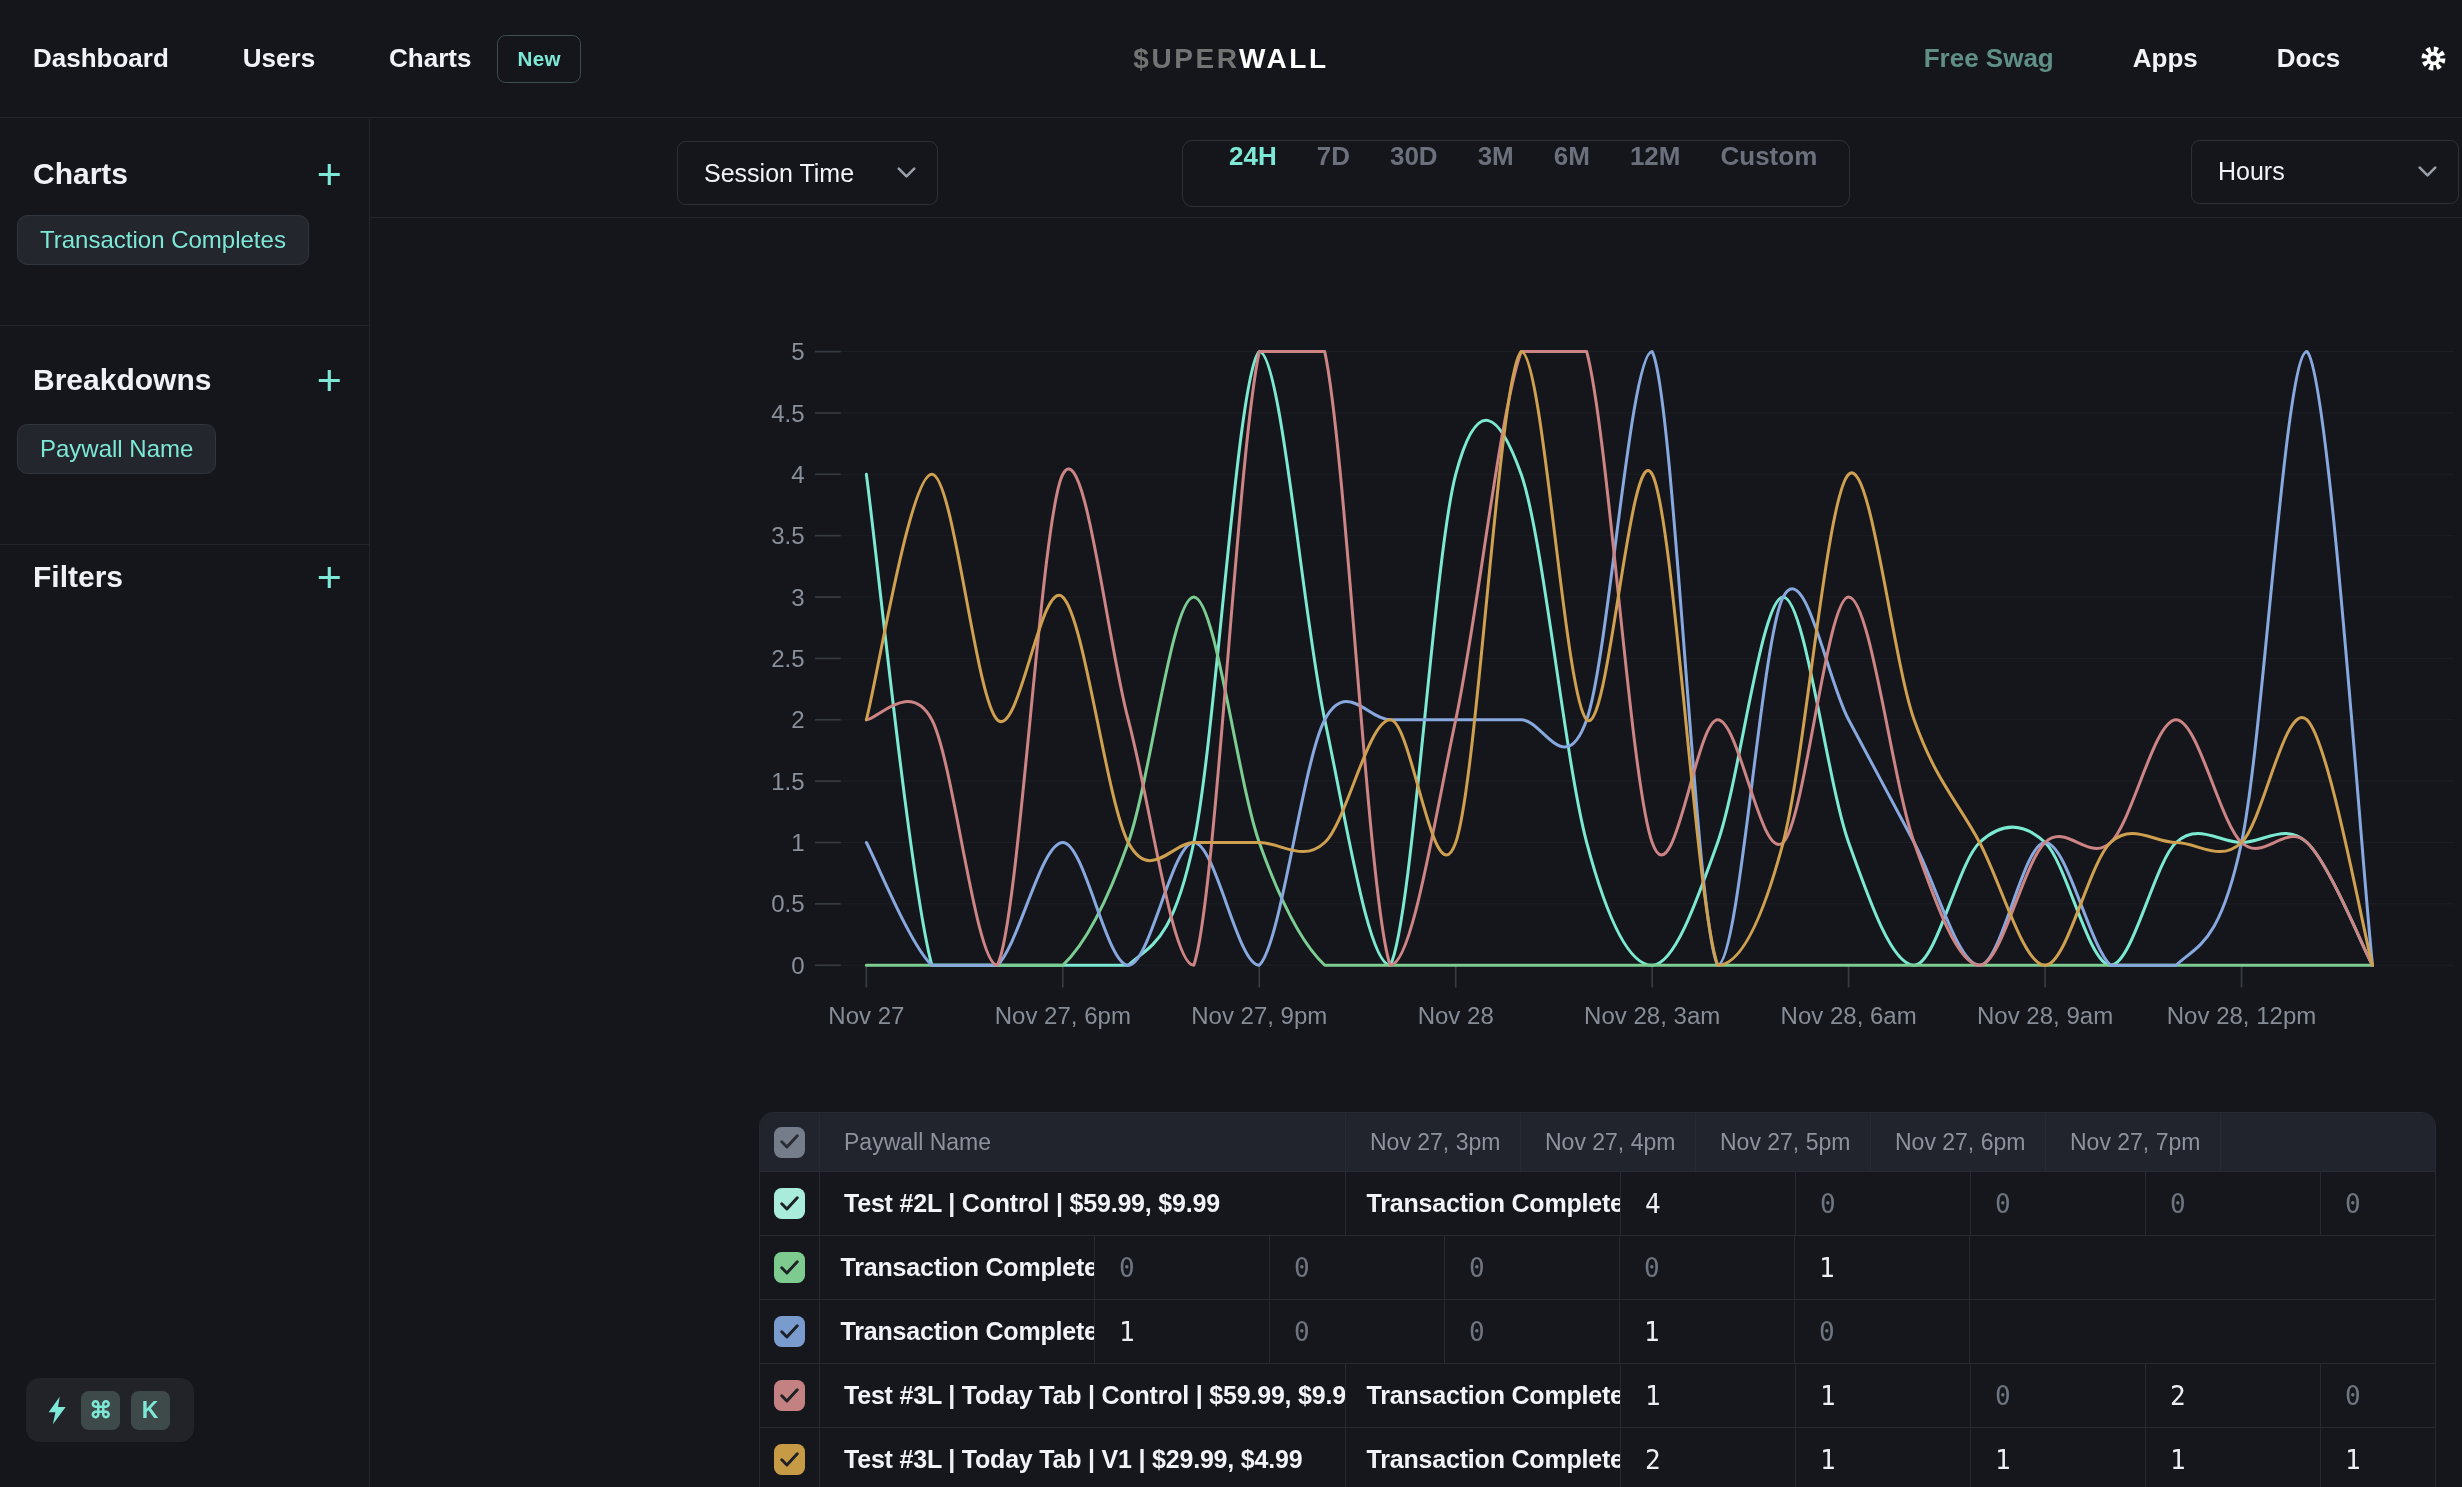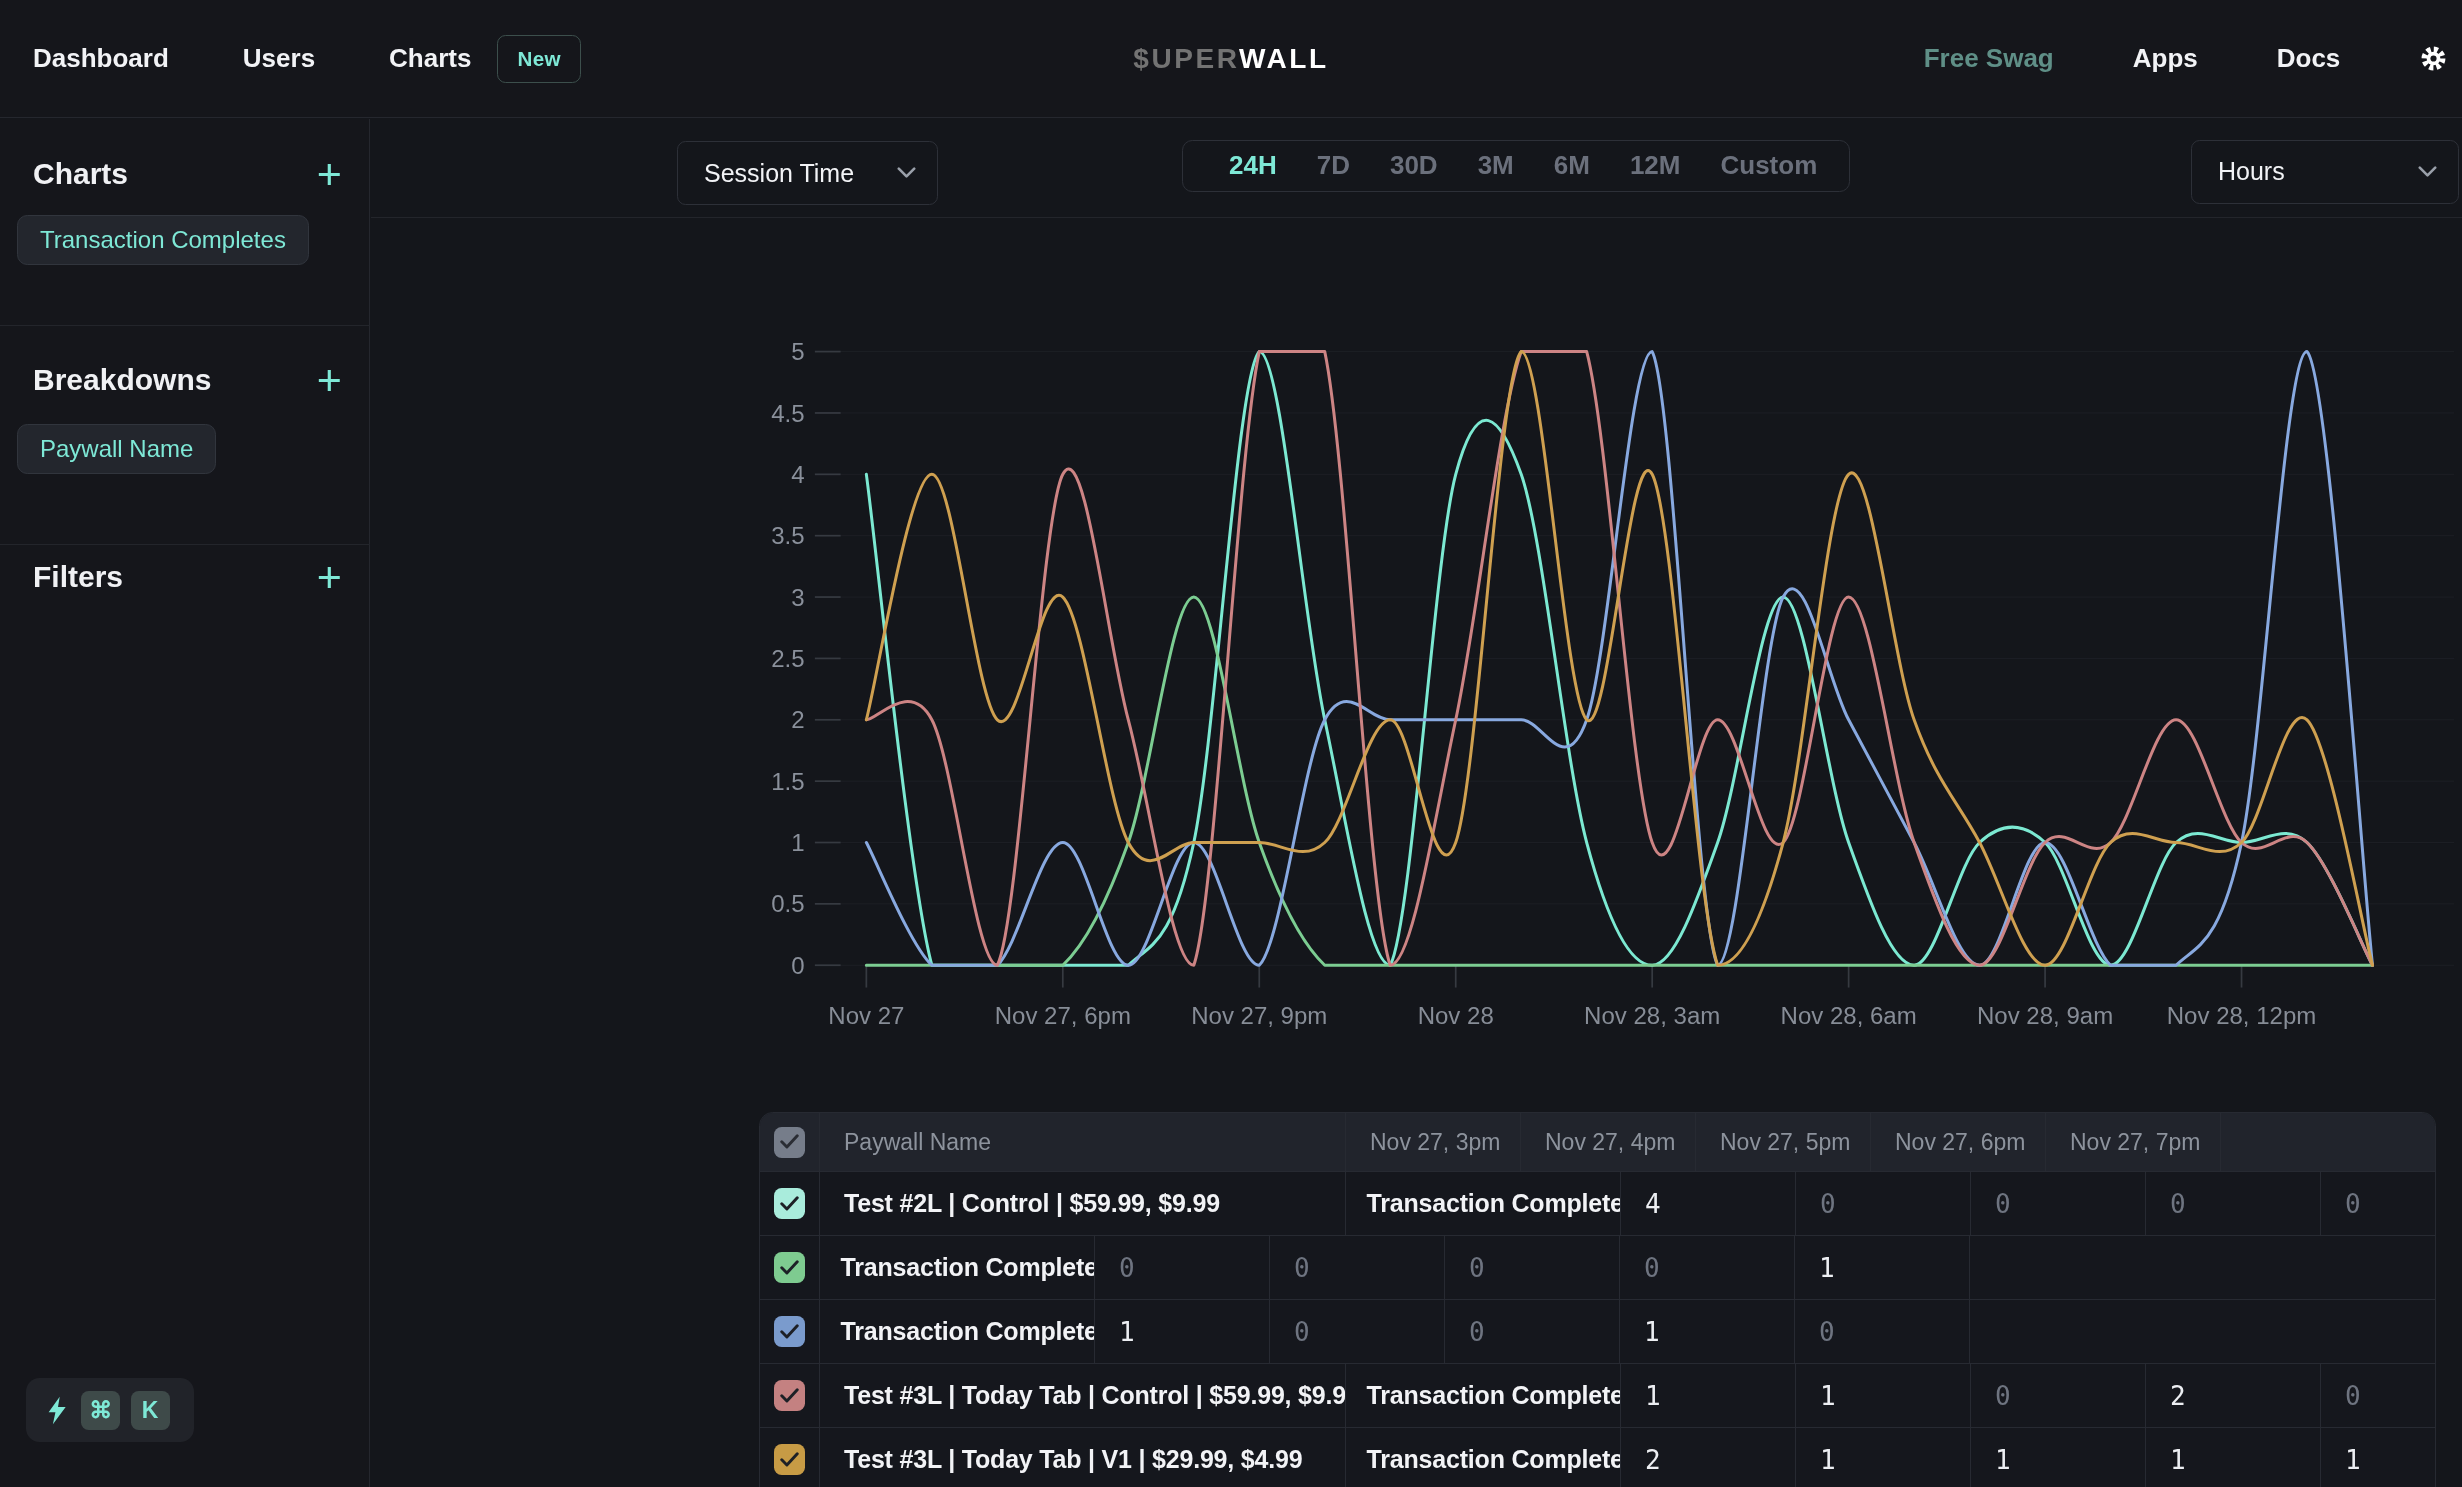--- a/index.html
+++ b/index.html
@@ -70,23 +70,23 @@
   .select-box {
     position:absolute; height:64px; border:1.7px solid #2d3038; border-radius:8.6px;
     display:flex; align-items:center; cursor:pointer; background:transparent;
   }
   .select-box .sel-label { font-size:25px; font-weight:500; color:#f2f3f6; padding-left:26px; }
   .select-box .chev { margin-left:auto; margin-right:20.6px; }
   .metric-select { left:306px; top:22px; width:261px; }
   .unit-select   { left:1820px; top:20.6px; width:268px; }
 
   .tabs {
-    position:absolute; left:811px; top:20.6px; width:668px; height:52px;
+    position:absolute; left:811px; top:20.6px; width:668px; height:67px;
     border:1.7px solid #2d3038; border-radius:10.3px;
-    display:flex; align-items:center; justify-content:space-between; padding:0 46px;gap:40px;
+    display:flex; justify-content:space-between; padding:0 46px;gap:40px;
   }
   .tab { font-size:26px; font-weight:600; color:#6b707c; cursor:pointer; white-space:nowrap; }
   .tab.active { color:#7ee8d6; }
 
   
   .chart-svg { position:absolute; left:0; top:103px; }
   .chart-svg text { font-family:"Liberation Sans", sans-serif; }
 
   
   .dtable {

